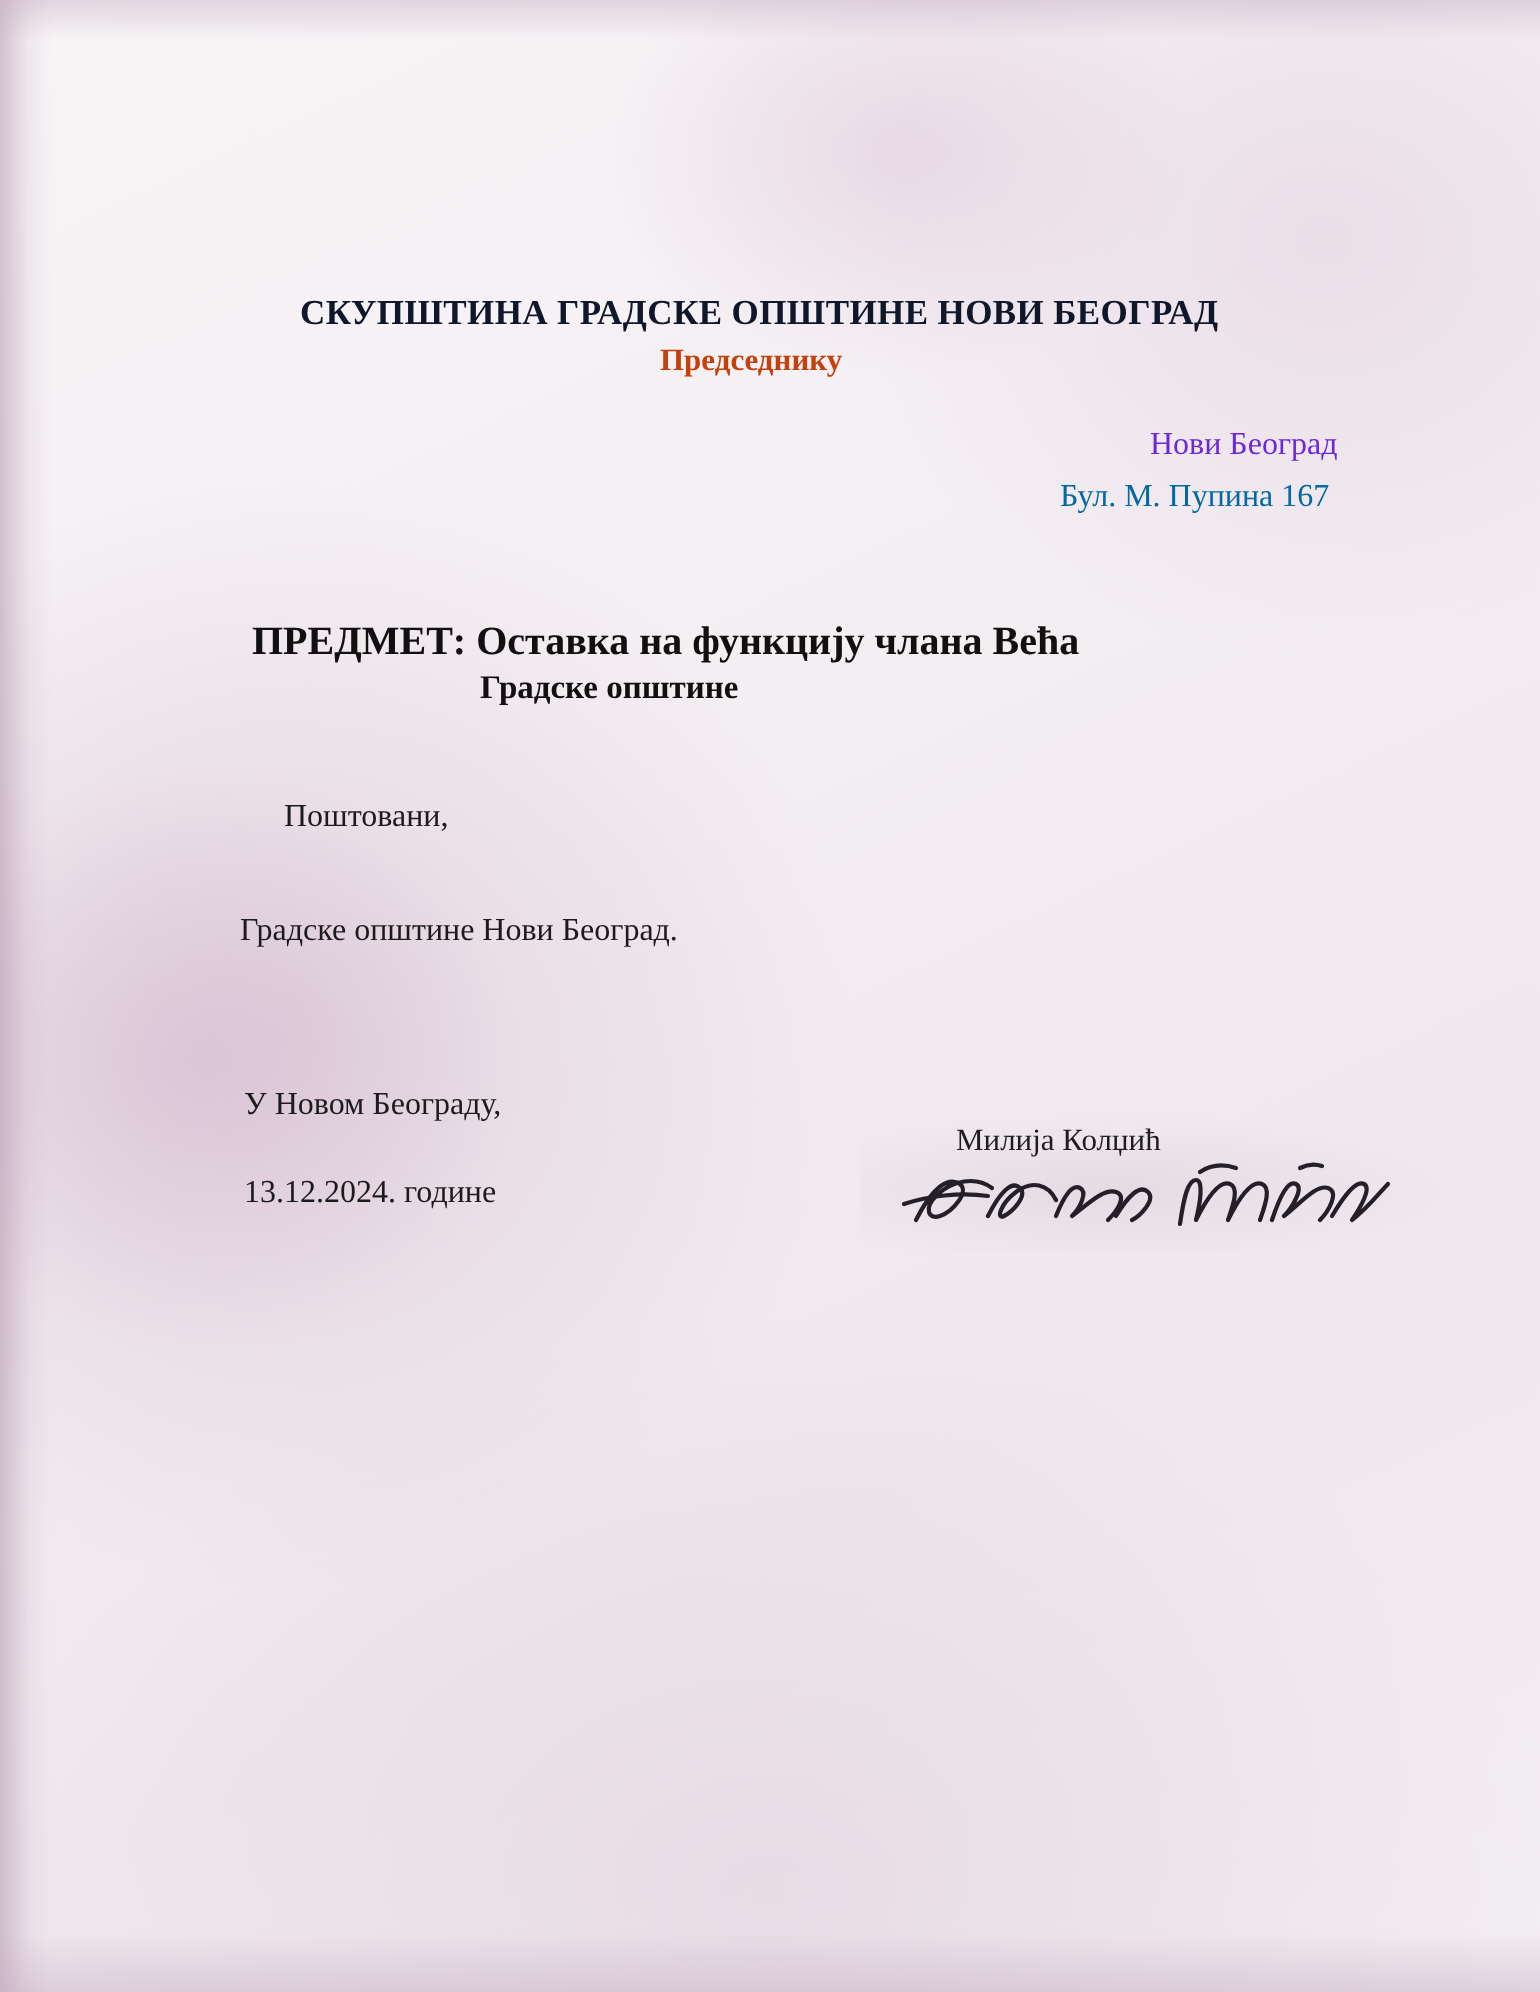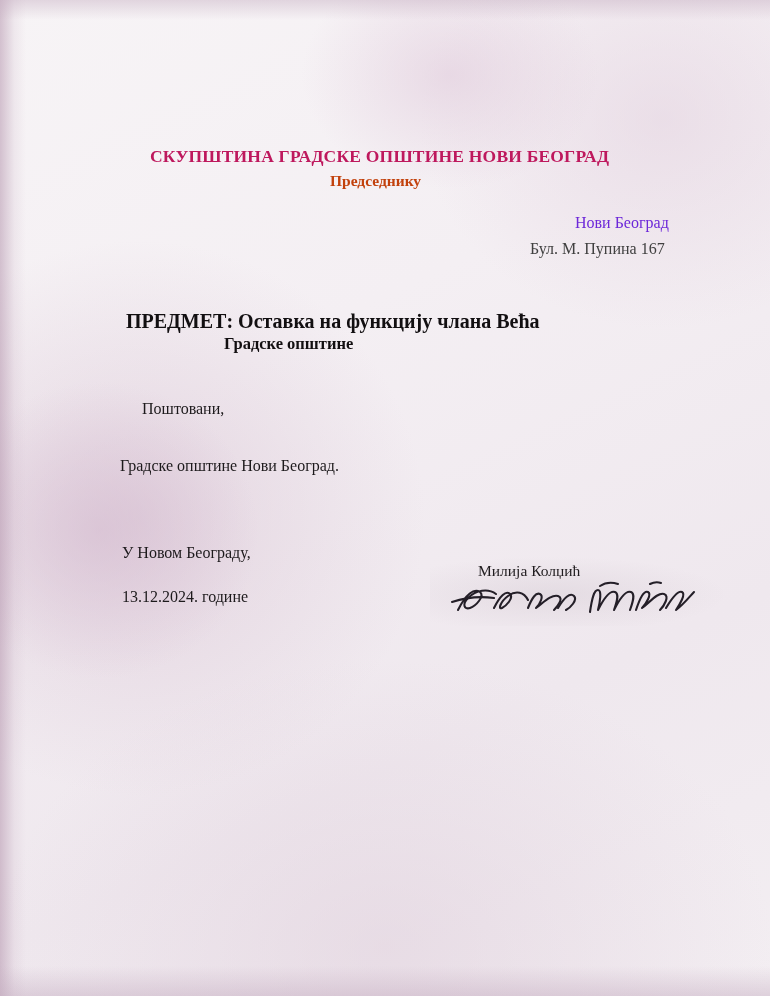--- a/index.html
+++ b/index.html
@@ -77,52 +77,52 @@
     position: absolute;
     white-space: nowrap;
   }
 
   .hdr-org {
     left: 150px;
     top: 146px;
     font-weight: bold;
     font-size: 17.5px;
     letter-spacing: 0.2px;
-    color: #be185d;
+    color: #0f172a;
   }
   .hdr-sub {
     left: 330px;
     top: 172px;
     font-weight: bold;
     font-size: 15.5px;
     color: #c2410c;
   }
 
   .addr-city {
     left: 575px;
     top: 214px;
     font-size: 16px;
     color: #6d28d9;
   }
   .addr-street {
     left: 530px;
     top: 240px;
     font-size: 16px;
-    color: #404040;
+    color: #0369a1;
   }
 
   .subject-1 {
     left: 126px;
     top: 310px;
     font-weight: bold;
     font-size: 20px;
     color: #120f11;
   }
   .subject-2 {
-    left: 224px;
+    left: 240px;
     top: 334px;
     font-weight: bold;
     font-size: 16.5px;
     color: #120f11;
     text-align: right;
   }
 
   .salutation {
     left: 122px;
     top: 400px;

